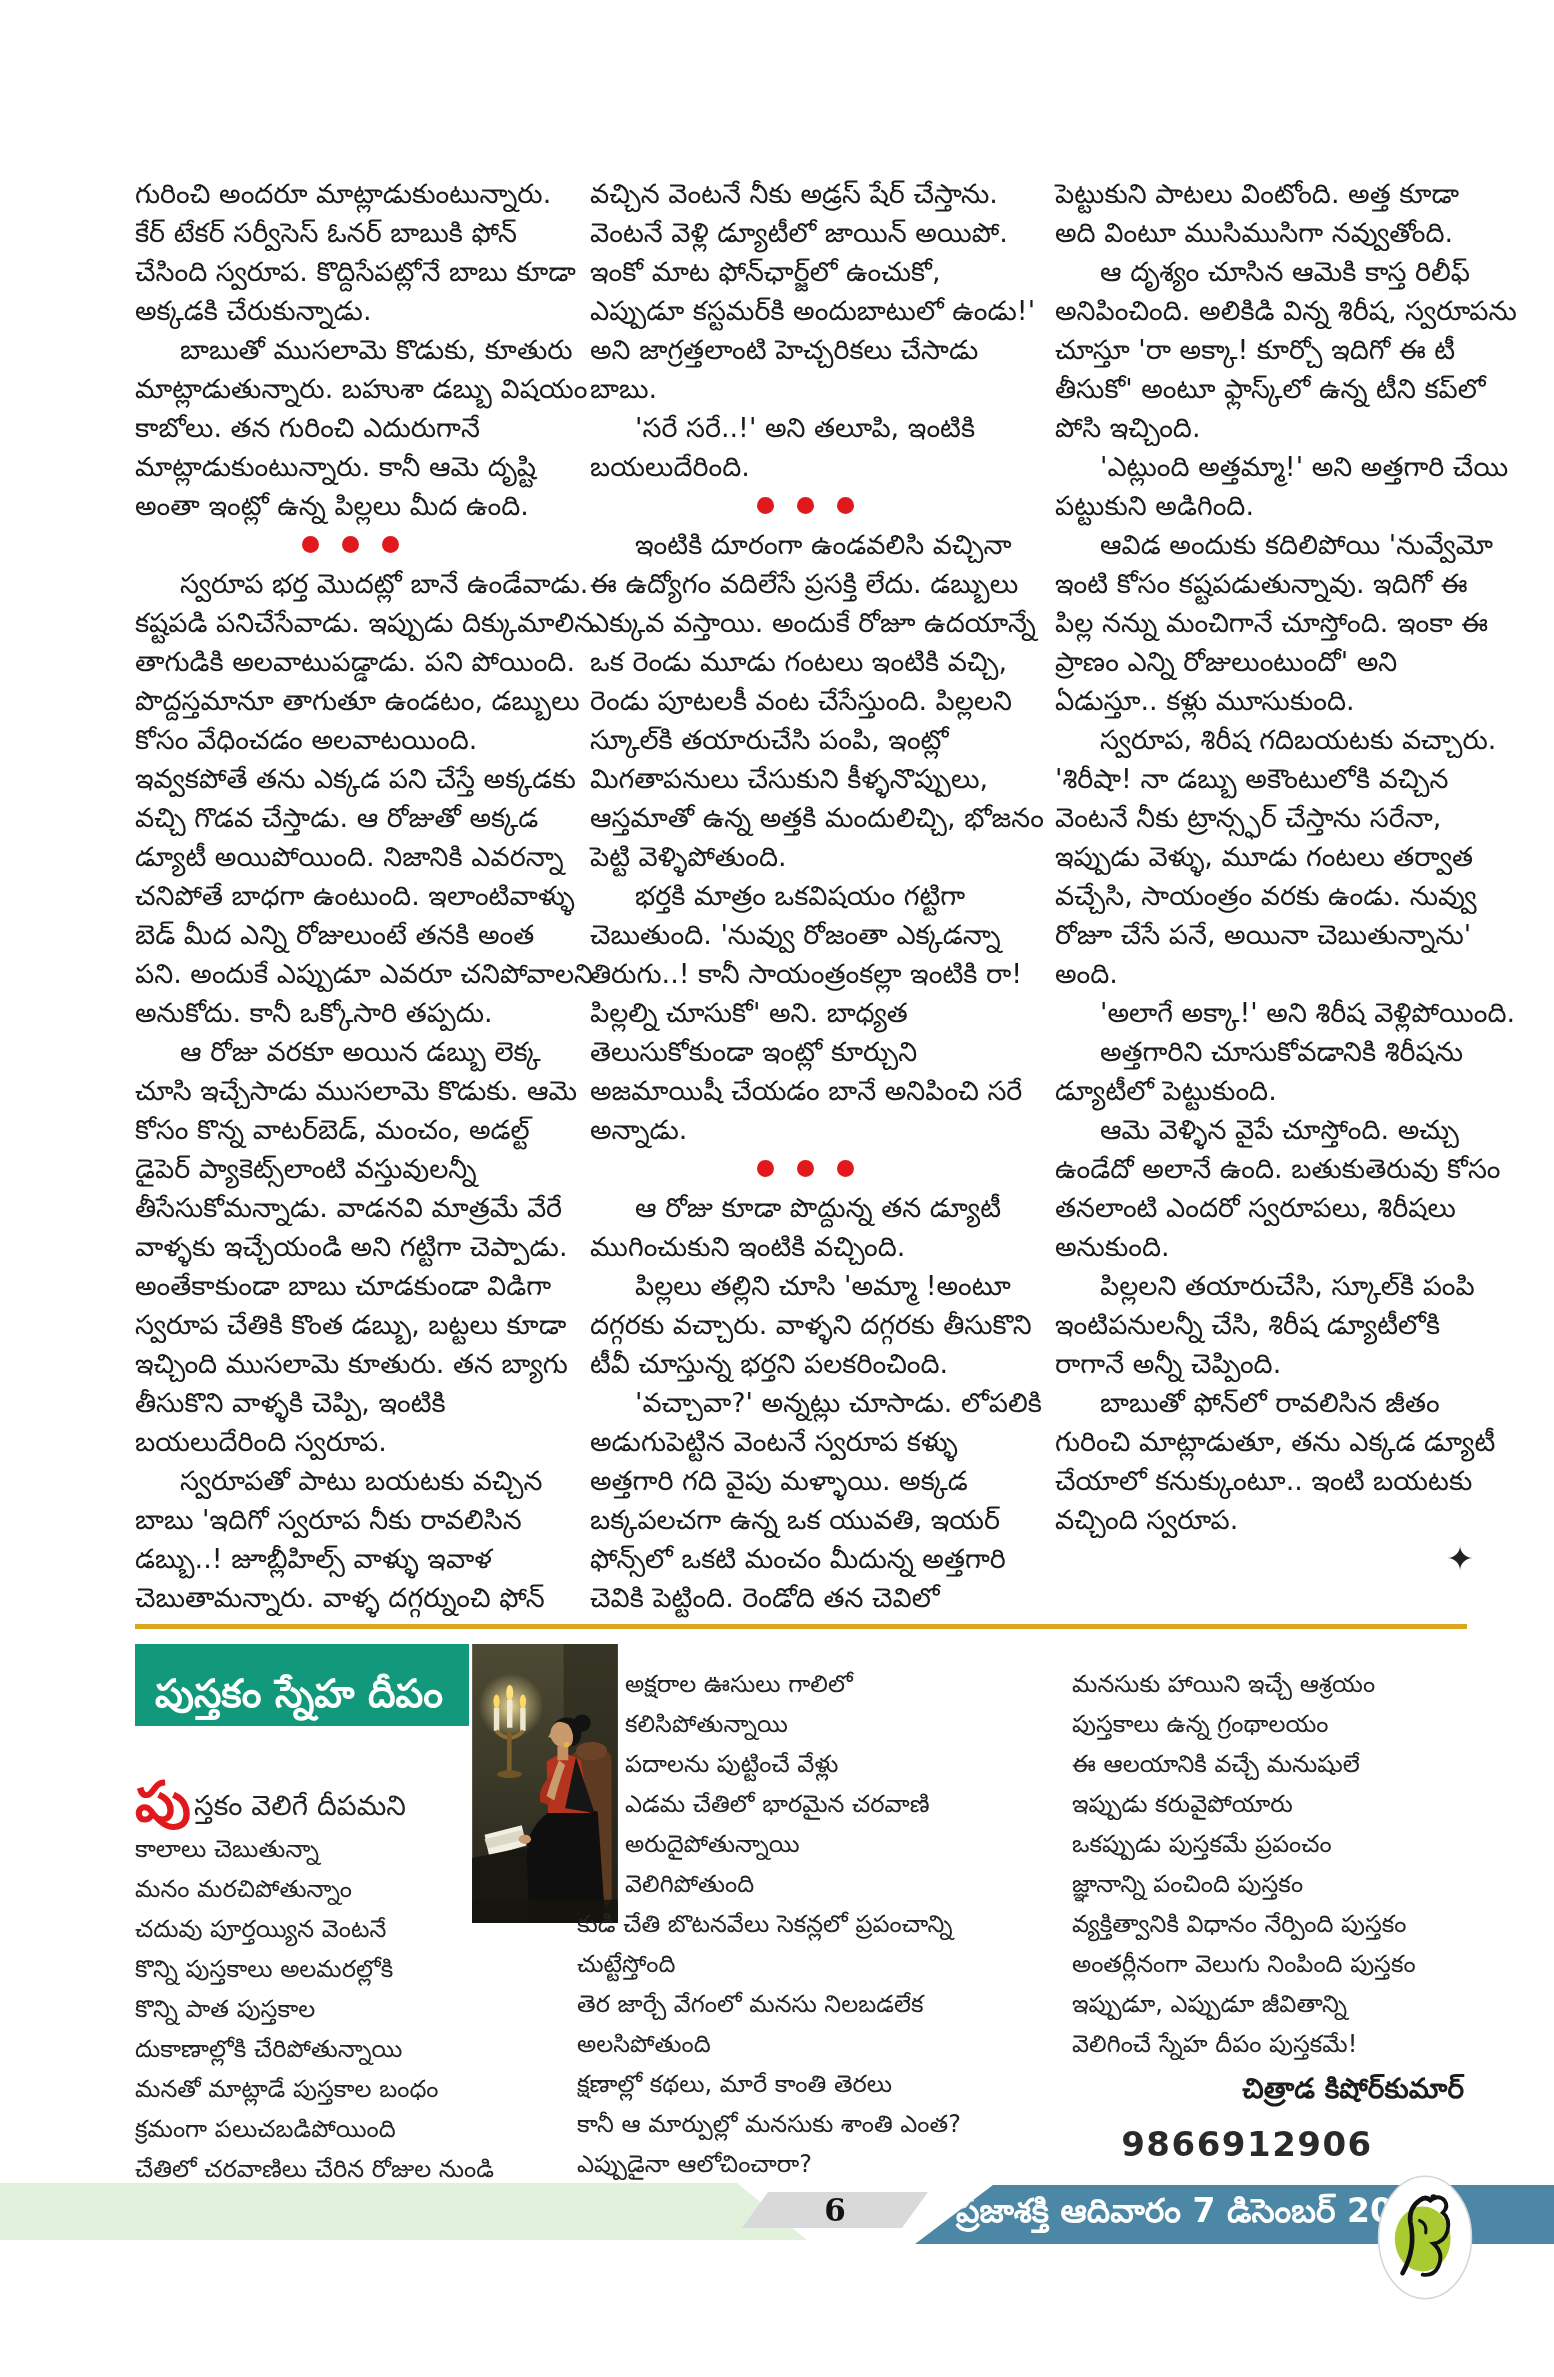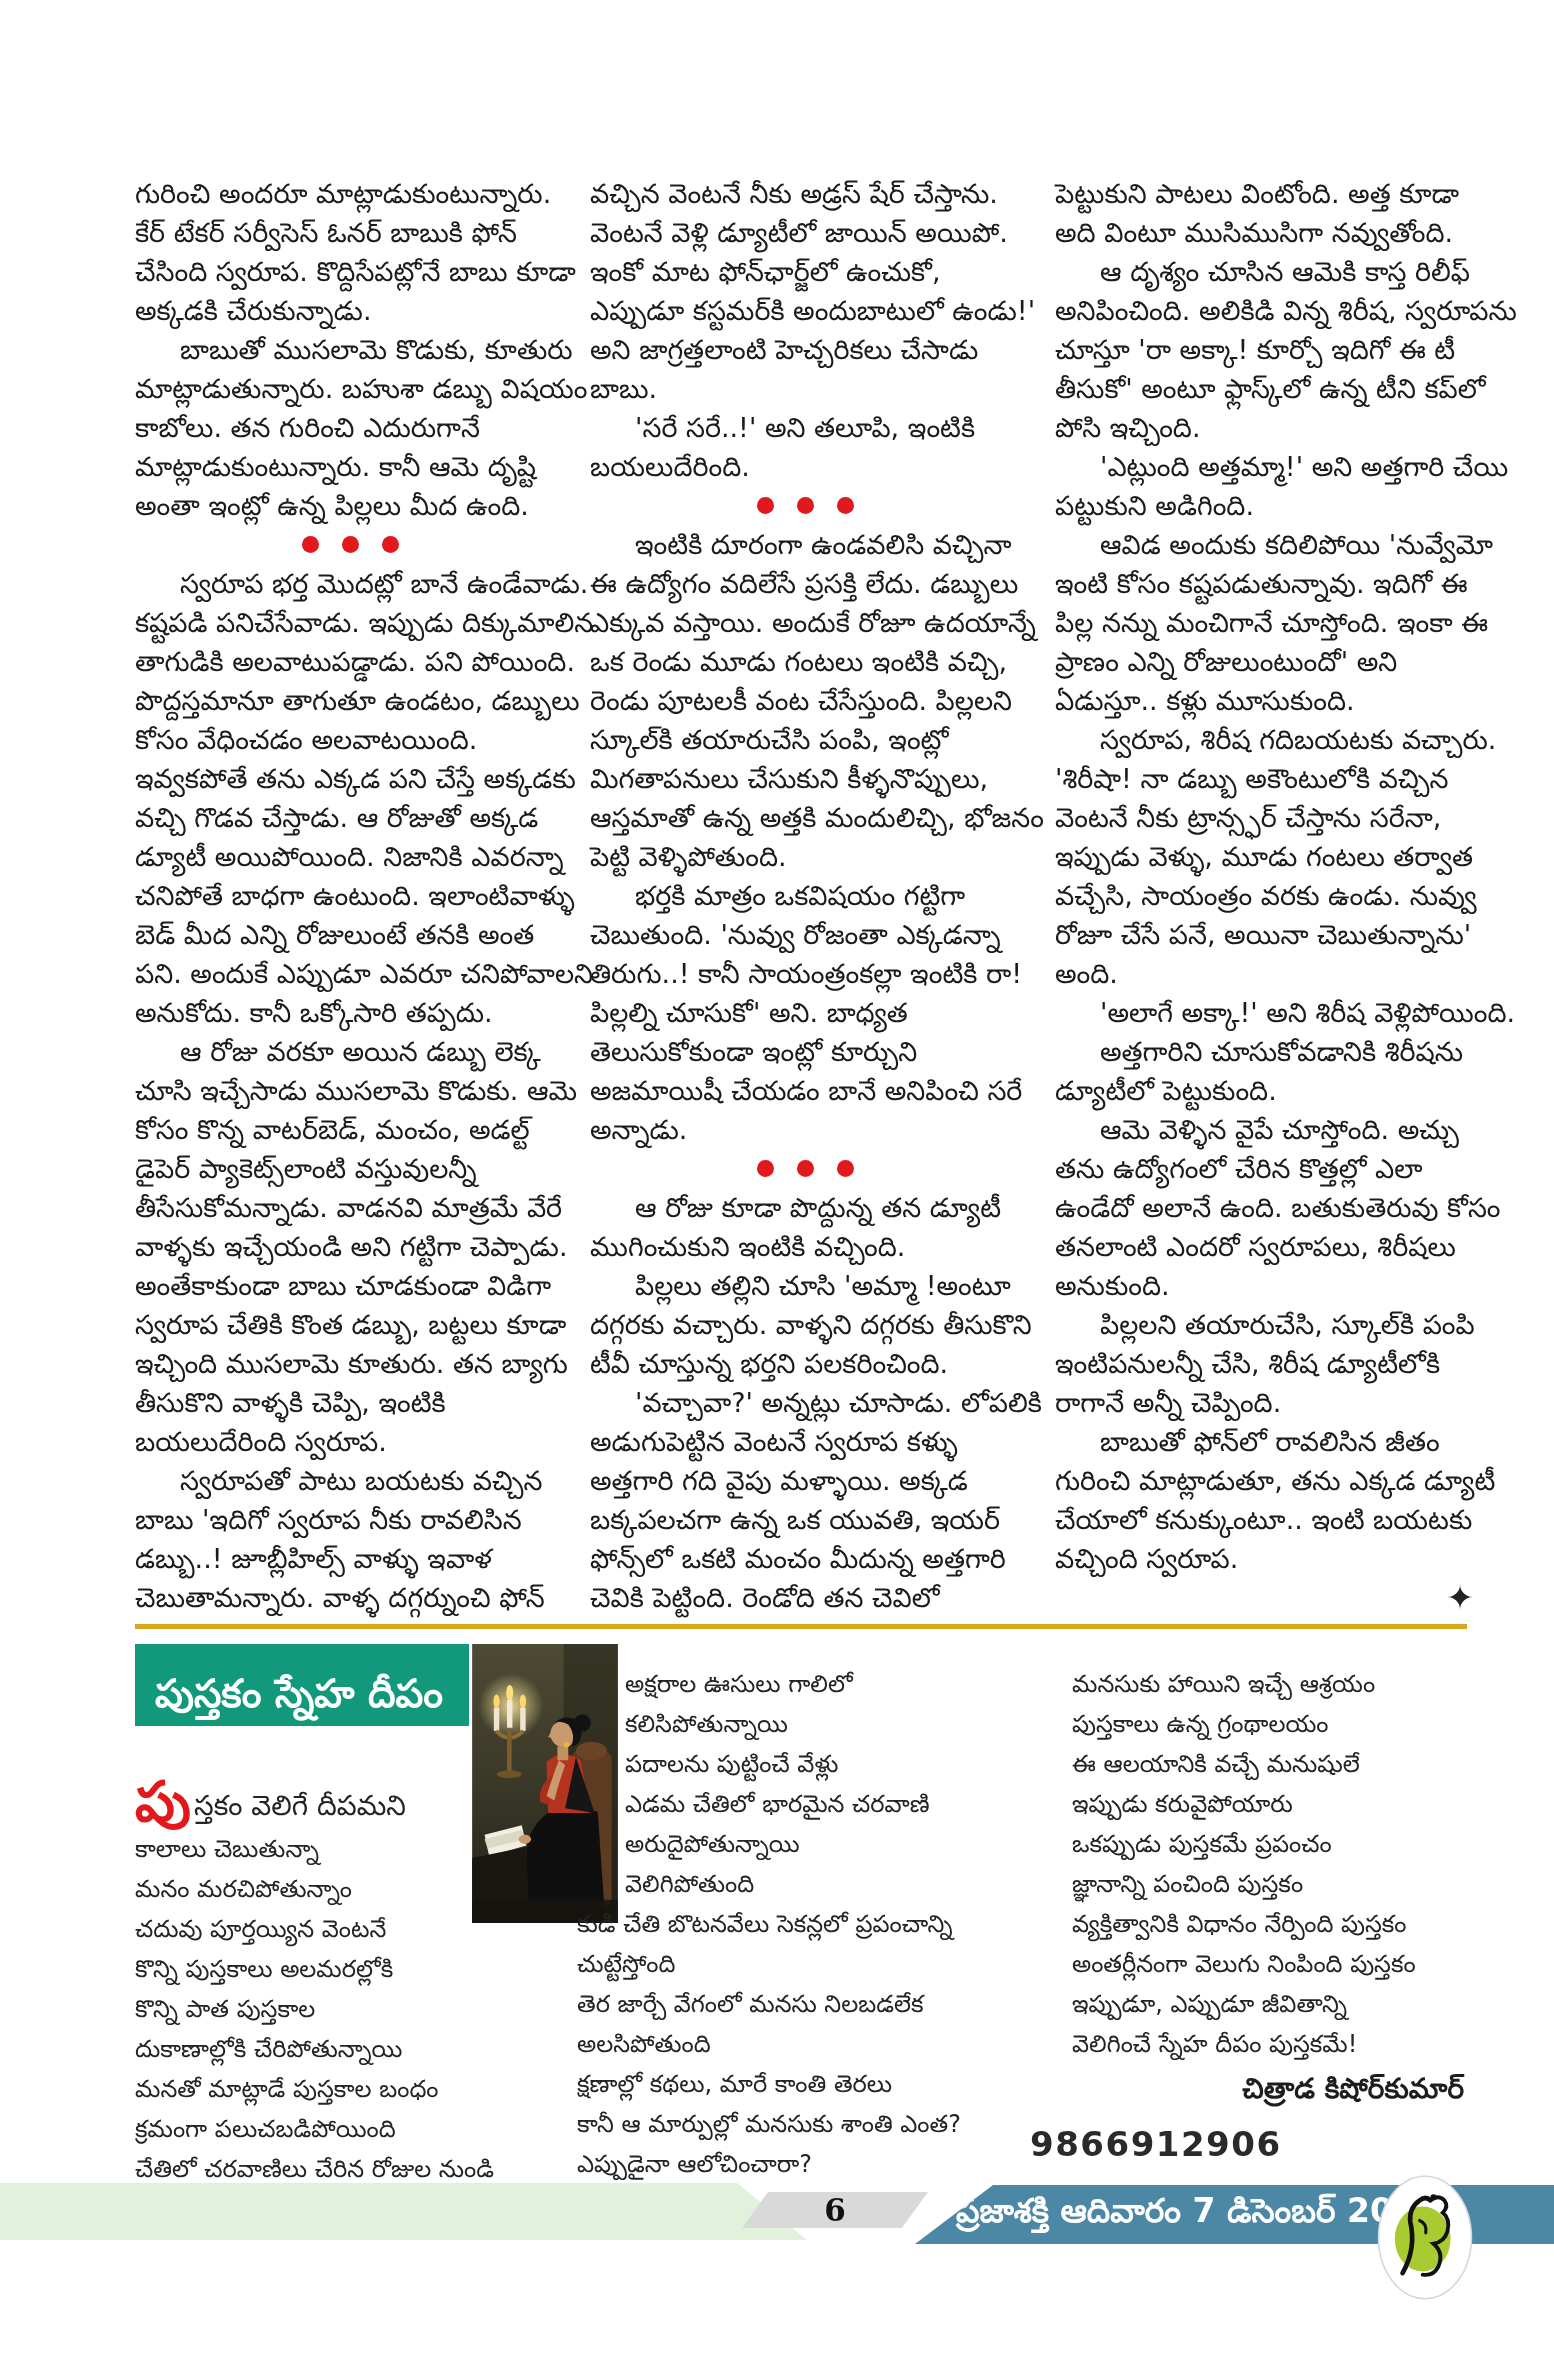--- a/index.html
+++ b/index.html
@@ -33,21 +33,21 @@
   #poem-col-2{left:577px;top:1664px;}
   #poem-col-2 .line.indent{padding-left:48px;}
   #poem-col-3{left:1072px;top:1664px;width:434px;}
   .dropcap-line{position:absolute;left:135px;top:1777px;height:50px;line-height:50px;font-size:28px;white-space:nowrap;color:#242424;}
   .dropcap{font-size:56px;font-weight:bold;color:var(--red,#e2191c);vertical-align:-6.2px;margin-right:3.1px;}
   .poem-author{
     position:absolute;left:1030px;top:2072px;width:434px;text-align:right;
     font-size:28px;font-weight:bold;color:#1d1d1d;white-space:nowrap;
   }
   .poem-phone{
-    position:absolute;left:1030px;top:2124px;width:434px;text-align:left;
+    position:absolute;left:1030px;top:2124px;width:434px;text-align:center;
     font-size:34px;font-weight:600;color:#2a2a2a;letter-spacing:1.5px;
   }
   
   .footer-green{
     position:absolute;left:0;top:2183px;width:807px;height:57px;
     background:var(--lightgreen,#e2f1db);
     clip-path:polygon(0 0,737px 0,807px 100%,0 100%);
   }
   .footer-gray{
     position:absolute;left:742px;top:2192px;width:186px;height:36px;
@@ -185,21 +185,20 @@
       <div class="line">'శిరీషా! నా డబ్బు అకౌంటులోకి వచ్చిన</div>
       <div class="line">వెంటనే నీకు ట్రాన్స్ఫర్ చేస్తాను సరేనా,</div>
       <div class="line">ఇప్పుడు వెళ్ళు, మూడు గంటలు తర్వాత</div>
       <div class="line">వచ్చేసి, సాయంత్రం వరకు ఉండు. నువ్వు</div>
       <div class="line">రోజూ చేసే పనే, అయినా చెబుతున్నాను'</div>
       <div class="line">అంది.</div>
       <div class="line indent">'అలాగే అక్కా!' అని శిరీష వెళ్లిపోయింది.</div>
       <div class="line indent">అత్తగారిని చూసుకోవడానికి శిరీషను</div>
       <div class="line">డ్యూటీలో పెట్టుకుంది.</div>
       <div class="line indent">ఆమె వెళ్ళిన వైపే చూస్తోంది. అచ్చు</div>
-      <div class="line">తను ఉద్యోగంలో చేరిన కొత్తల్లో ఎలా</div>
       <div class="line">ఉండేదో అలానే ఉంది. బతుకుతెరువు కోసం</div>
       <div class="line">తనలాంటి ఎందరో స్వరూపలు, శిరీషలు</div>
       <div class="line">అనుకుంది.</div>
       <div class="line indent">పిల్లలని తయారుచేసి, స్కూల్‌కి పంపి</div>
       <div class="line">ఇంటిపనులన్నీ చేసి, శిరీష డ్యూటీలోకి</div>
       <div class="line">రాగానే అన్నీ చెప్పింది.</div>
       <div class="line indent">బాబుతో ఫోన్‌లో రావలిసిన జీతం</div>
       <div class="line">గురించి మాట్లాడుతూ, తను ఎక్కడ డ్యూటీ</div>
       <div class="line">చేయాలో కనుక్కుంటూ.. ఇంటి బయటకు</div>
       <div class="line">వచ్చింది స్వరూప.</div>

